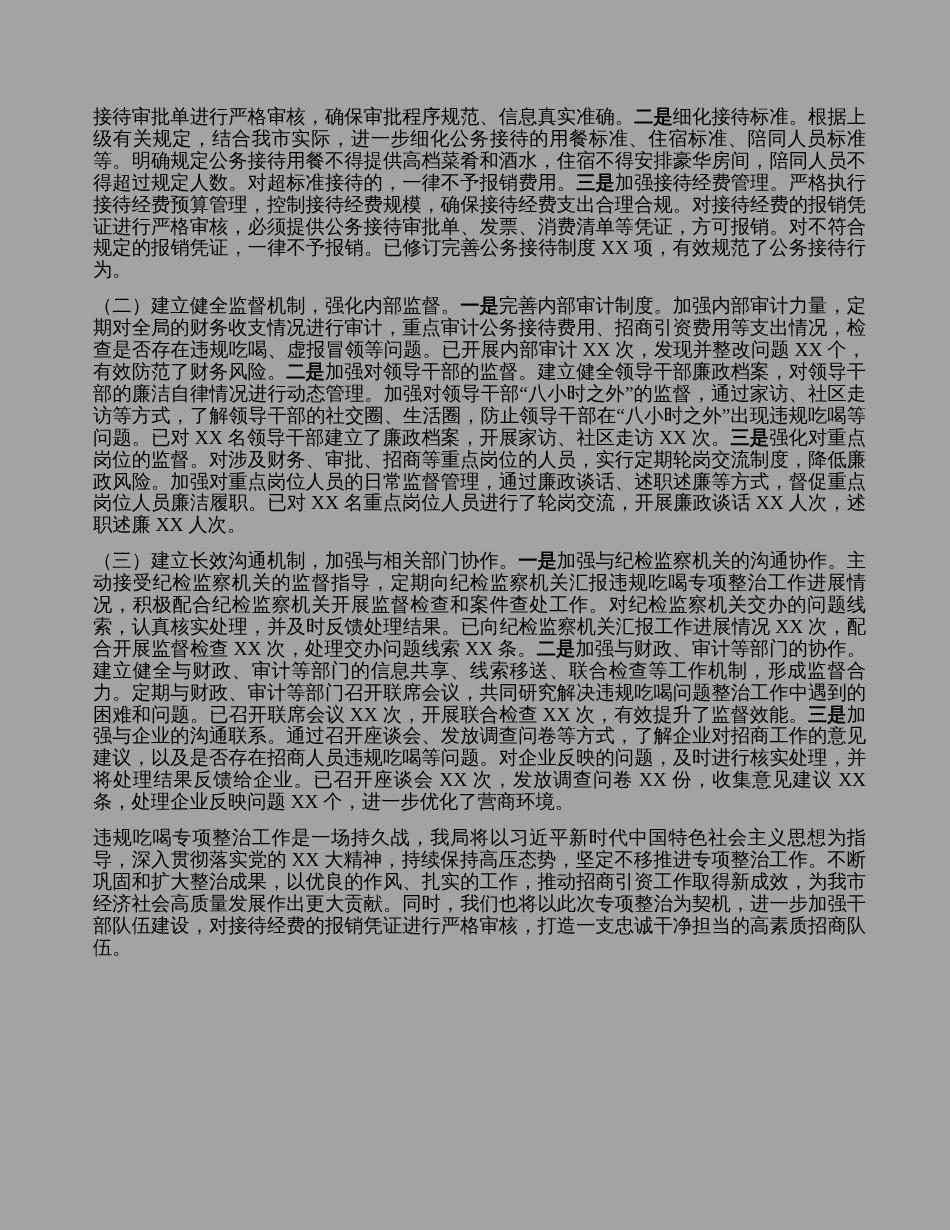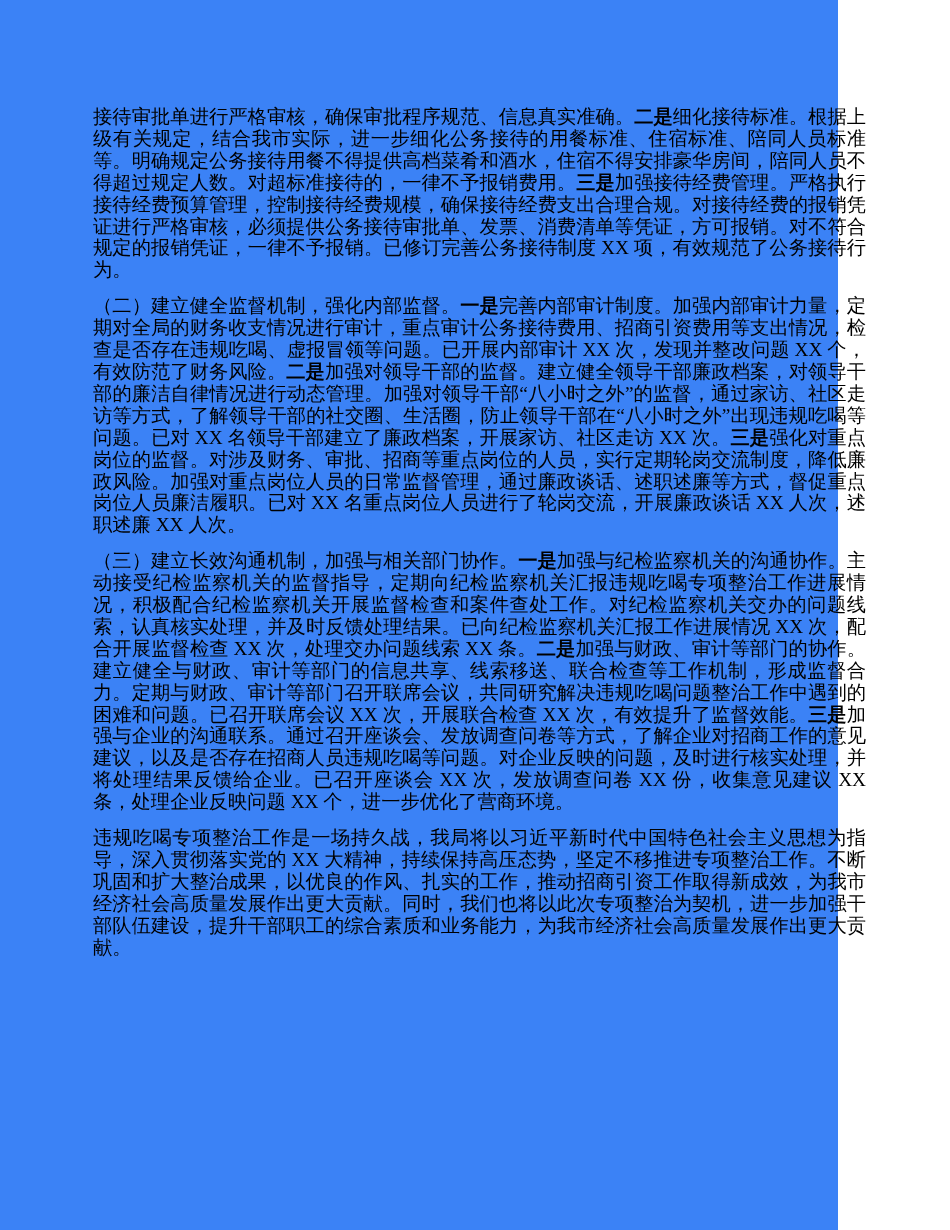--- a/index.html
+++ b/index.html
@@ -5,23 +5,23 @@
   html, body {
     margin: 0;
     padding: 0;
     width: 950px;
     height: 1230px;
     background: #ffffff;
     overflow: hidden;
   }
   .page {
     position: relative;
-    width: 838px;
+    width: 950px;
     height: 1230px;
-    background: #3b82f6;
+    background: #a3a3a3;
   }
   .content {
     position: absolute;
     left: 93px;
     top: 106px;
     width: 773px;
   }
   p.para {
     margin: 0 0 14px 0;
     padding: 0;
@@ -37,15 +37,15 @@
   .run.bold { font-weight: bold; }
 </style>
 </head>
 <body>
 
 <div class="page">
   <div class="content">
     <p class="para"><span class="run">接待审批单进行严格审核，确保审批程序规范、信息真实准确。</span><span class="run bold">二是</span><span class="run">细化接待标准。根据上级有关规定，结合我市实际，进一步细化公务接待的用餐标准、住宿标准、陪同人员标准等。明确规定公务接待用餐不得提供高档菜肴和酒水，住宿不得安排豪华房间，陪同人员不得超过规定人数。对超标准接待的，一律不予报销费用。</span><span class="run bold">三是</span><span class="run">加强接待经费管理。严格执行接待经费预算管理，控制接待经费规模，确保接待经费支出合理合规。对接待经费的报销凭证进行严格审核，必须提供公务接待审批单、发票、消费清单等凭证，方可报销。对不符合规定的报销凭证，一律不予报销。已修订完善公务接待制度 XX 项，有效规范了公务接待行为。</span></p>
     <p class="para"><span class="run">（二）建立健全监督机制，强化内部监督。</span><span class="run bold">一是</span><span class="run">完善内部审计制度。加强内部审计力量，定期对全局的财务收支情况进行审计，重点审计公务接待费用、招商引资费用等支出情况，检查是否存在违规吃喝、虚报冒领等问题。已开展内部审计 XX 次，发现并整改问题 XX 个，有效防范了财务风险。</span><span class="run bold">二是</span><span class="run">加强对领导干部的监督。建立健全领导干部廉政档案，对领导干部的廉洁自律情况进行动态管理。加强对领导干部“八小时之外”的监督，通过家访、社区走访等方式，了解领导干部的社交圈、生活圈，防止领导干部在“八小时之外”出现违规吃喝等问题。已对 XX 名领导干部建立了廉政档案，开展家访、社区走访 XX 次。</span><span class="run bold">三是</span><span class="run">强化对重点岗位的监督。对涉及财务、审批、招商等重点岗位的人员，实行定期轮岗交流制度，降低廉政风险。加强对重点岗位人员的日常监督管理，通过廉政谈话、述职述廉等方式，督促重点岗位人员廉洁履职。已对 XX 名重点岗位人员进行了轮岗交流，开展廉政谈话 XX 人次，述职述廉 XX 人次。</span></p>
     <p class="para"><span class="run">（三）建立长效沟通机制，加强与相关部门协作。</span><span class="run bold">一是</span><span class="run">加强与纪检监察机关的沟通协作。主动接受纪检监察机关的监督指导，定期向纪检监察机关汇报违规吃喝专项整治工作进展情况，积极配合纪检监察机关开展监督检查和案件查处工作。对纪检监察机关交办的问题线索，认真核实处理，并及时反馈处理结果。已向纪检监察机关汇报工作进展情况 XX 次，配合开展监督检查 XX 次，处理交办问题线索 XX 条。</span><span class="run bold">二是</span><span class="run">加强与财政、审计等部门的协作。建立健全与财政、审计等部门的信息共享、线索移送、联合检查等工作机制，形成监督合力。定期与财政、审计等部门召开联席会议，共同研究解决违规吃喝问题整治工作中遇到的困难和问题。已召开联席会议 XX 次，开展联合检查 XX 次，有效提升了监督效能。</span><span class="run bold">三是</span><span class="run">加强与企业的沟通联系。通过召开座谈会、发放调查问卷等方式，了解企业对招商工作的意见建议，以及是否存在招商人员违规吃喝等问题。对企业反映的问题，及时进行核实处理，并将处理结果反馈给企业。已召开座谈会 XX 次，发放调查问卷 XX 份，收集意见建议 XX 条，处理企业反映问题 XX 个，进一步优化了营商环境。</span></p>
-    <p class="para"><span class="run">违规吃喝专项整治工作是一场持久战，我局将以习近平新时代中国特色社会主义思想为指导，深入贯彻落实党的 XX 大精神，持续保持高压态势，坚定不移推进专项整治工作。不断巩固和扩大整治成果，以优良的作风、扎实的工作，推动招商引资工作取得新成效，为我市经济社会高质量发展作出更大贡献。同时，我们也将以此次专项整治为契机，进一步加强干部队伍建设，提升干部职工的综合素质和业务能力，为我市经济社会高质量发展作出更大贡献。</span></p>
+    <p class="para"><span class="run">违规吃喝专项整治工作是一场持久战，我局将以习近平新时代中国特色社会主义思想为指导，深入贯彻落实党的 XX 大精神，持续保持高压态势，坚定不移推进专项整治工作。不断巩固和扩大整治成果，以优良的作风、扎实的工作，推动招商引资工作取得新成效，为我市经济社会高质量发展作出更大贡献。同时，我们也将以此次专项整治为契机，进一步加强干部队伍建设，对接待经费的报销凭证进行严格审核，打造一支忠诚干净担当的高素质招商队伍。</span></p>
   </div>
 </div>
 
 </body></html>

